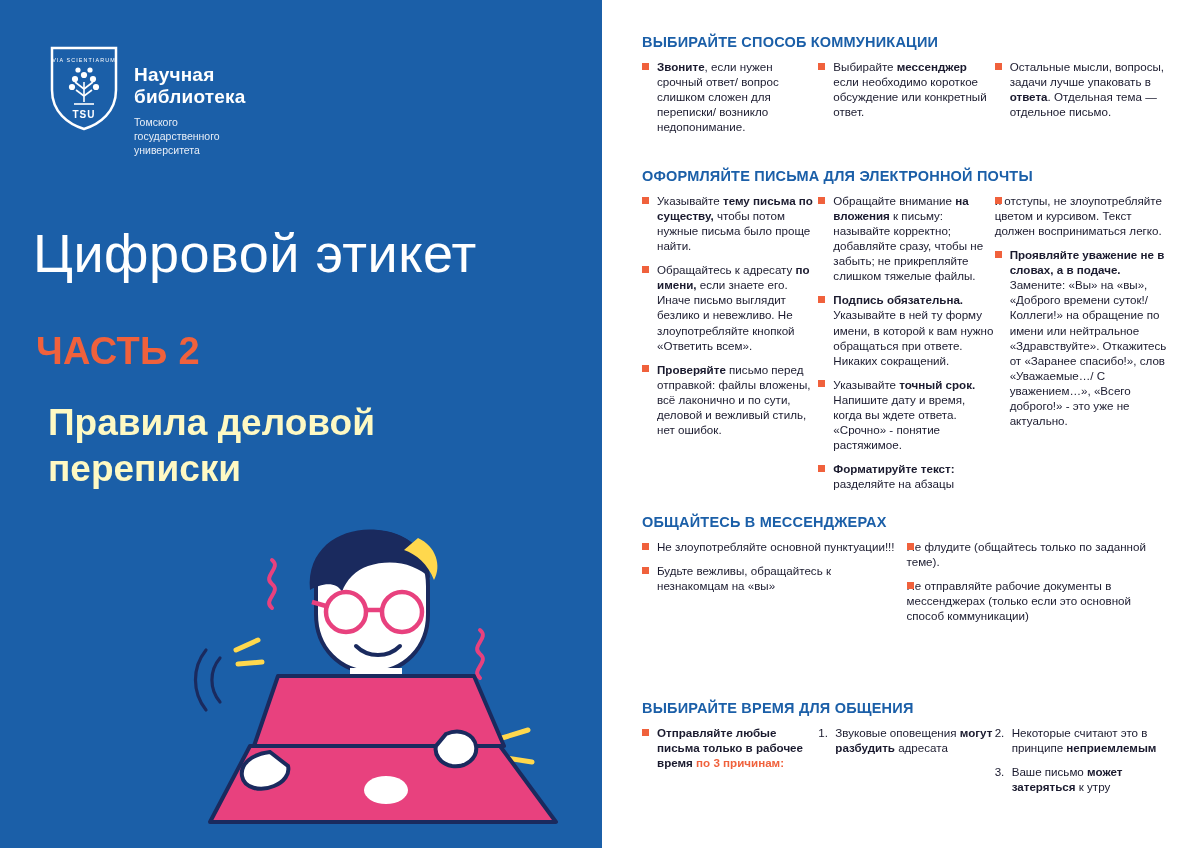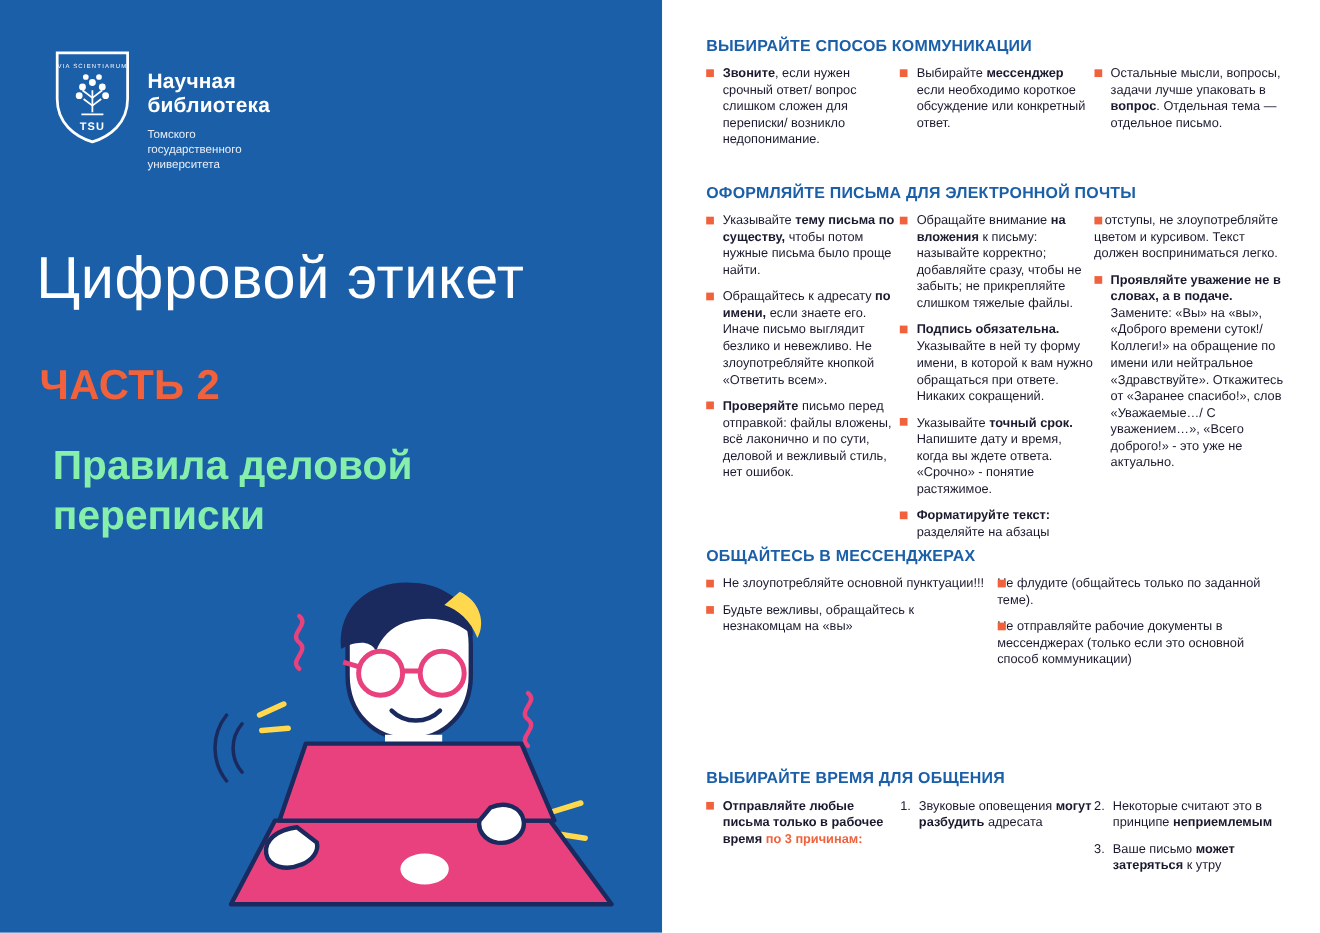--- a/index.html
+++ b/index.html
@@ -29,21 +29,21 @@
     position:absolute;left:33px;top:222px;
     color:#ffffff;font-size:54px;font-weight:400;letter-spacing:.5px;
     white-space:nowrap;
   }
   .part{
     position:absolute;left:36px;top:330px;
     color:#f0613c;font-size:38px;font-weight:bold;letter-spacing:.3px;
   }
   .subhead{
     position:absolute;left:48px;top:400px;
-    color:#86efac;font-size:37px;font-weight:bold;line-height:1.25;
+    color:#fef9c3;font-size:37px;font-weight:bold;line-height:1.25;
     width:460px;
   }
 
   
   .illo{position:absolute;left:150px;top:490px;width:452px;height:358px;}
 
   
   .right{
     position:relative;width:598px;height:848px;background:#ffffff;
     padding:16px;flex:0 0 598px;
@@ -178,21 +178,21 @@
             <li><b>Звоните</b>, если нужен срочный ответ/ вопрос слишком сложен для переписки/ возникло недопонимание.</li>
           </ul>
         </div>
         <div class="col">
           <ul class="bl">
             <li>Выбирайте <b>мессенджер</b> если необходимо короткое обсуждение или конкретный ответ.</li>
           </ul>
         </div>
         <div class="col">
           <ul class="bl">
-            <li>Остальные мысли, вопросы, задачи лучше упаковать в <b>вопрос</b>. Отдельная тема — отдельное письмо.</li>
+            <li>Остальные мысли, вопросы, задачи лучше упаковать в <b>ответа</b>. Отдельная тема — отдельное письмо.</li>
           </ul>
         </div>
       </div>
     </div>
 
     <div class="section" style="left:40px;top:168px;width:528px;">
       <div class="sec-title">ОФОРМЛЯЙТЕ ПИСЬМА ДЛЯ ЭЛЕКТРОННОЙ ПОЧТЫ</div>
       <div class="cols">
         <div class="col">
           <ul class="bl">
@@ -211,21 +211,21 @@
         </div>
         <div class="col">
           <ul class="bl">
             <li style="padding-left:0;">и отступы, не злоупотребляйте цветом и курсивом. Текст должен восприниматься легко.</li>
             <li><b>Проявляйте уважение не в словах, а в подаче.</b> Замените: «Вы» на «вы», «Доброго времени суток!/Коллеги!» на обращение по имени или нейтральное «Здравствуйте». Откажитесь от «Заранее спасибо!», слов «Уважаемые…/ С уважением…», «Всего доброго!» - это уже не актуально.</li>
           </ul>
         </div>
       </div>
     </div>
 
-    <div class="section" style="left:40px;top:498px;width:528px;">
+    <div class="section" style="left:40px;top:514px;width:528px;">
       <div class="sec-title">ОБЩАЙТЕСЬ В МЕССЕНДЖЕРАХ</div>
       <div class="cols">
         <div class="col">
           <ul class="bl">
             <li>Не злоупотребляйте основной пунктуации!!!</li>
             <li>Будьте вежливы, обращайтесь к незнакомцам на «вы»</li>
           </ul>
         </div>
         <div class="col">
           <ul class="bl">

